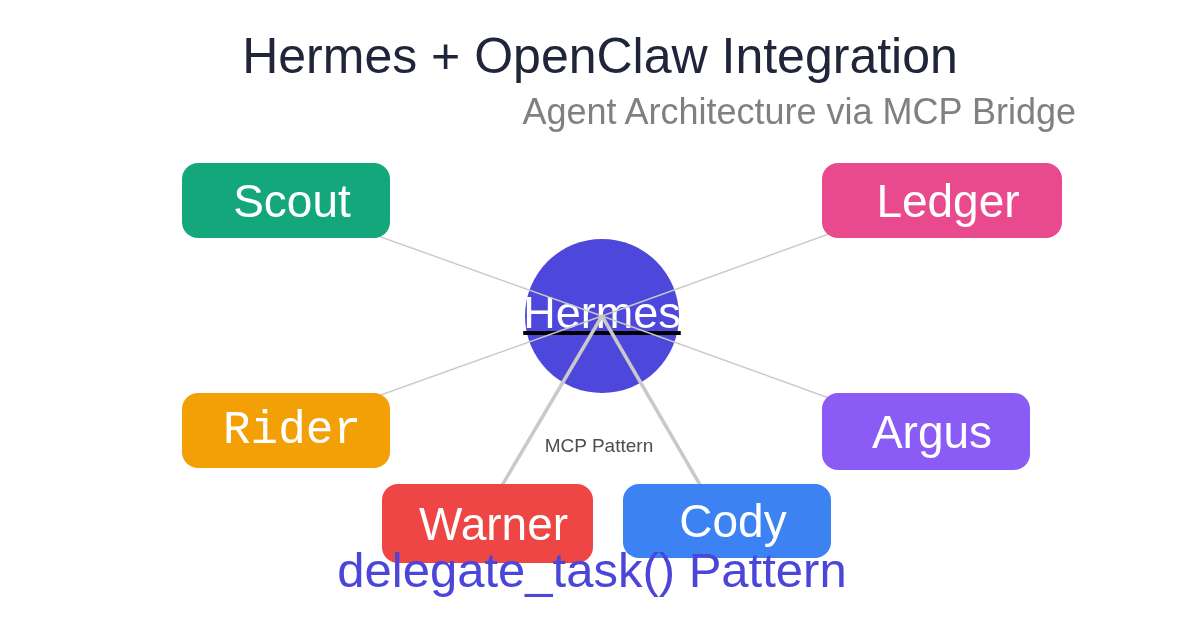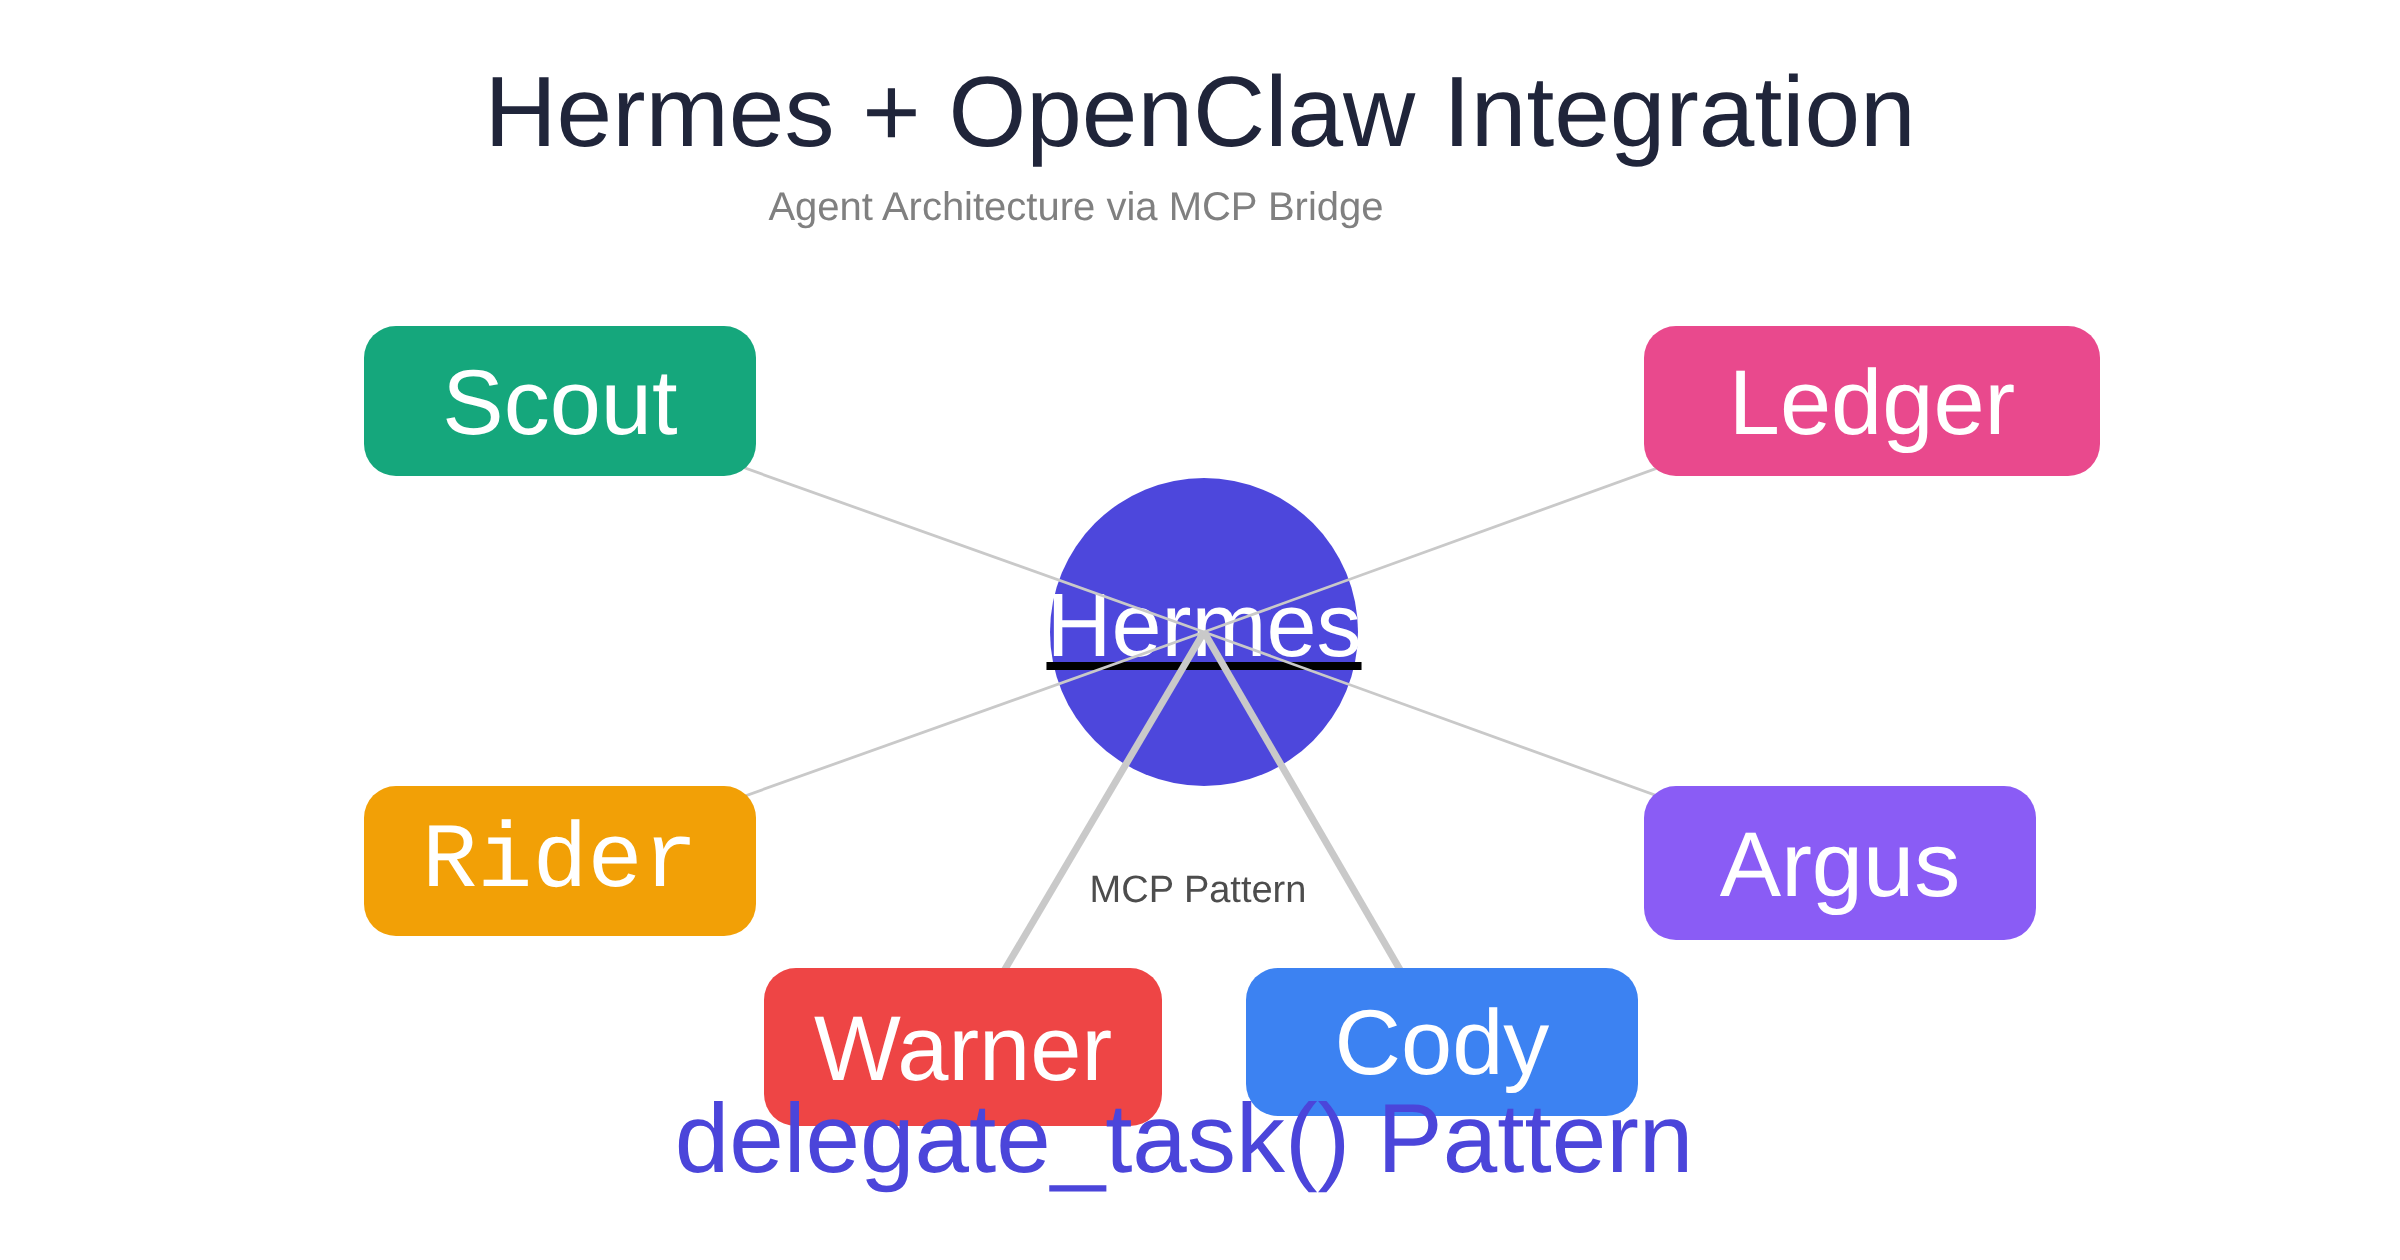--- a/index.html
+++ b/index.html
@@ -11,21 +11,21 @@
   }
   .canvas { position: absolute; inset: 0; }
 
   .title {
     position: absolute; top: 31px; left: 0; width: 1200px;
     text-align: center; font-size: 50px; line-height: 1;
     color: var(--c-title, #20253a); z-index: 6; white-space: nowrap;
   }
   .subtitle {
     position: absolute; top: 94px; left: 0; width: 1076px;
-    text-align: center; font-size: 20px; line-height: 1;
+    text-align: right; font-size: 36px; line-height: 1;
     color: var(--c-subtitle, #808080); z-index: 6; white-space: nowrap;
   }
 
   .hub {
     position: absolute; left: 525px; top: 239px;
     width: 154px; height: 154px; border-radius: 50%;
     display: flex; align-items: center; justify-content: center;
     background: #4d47dc; z-index: 2; text-decoration: underline;
   }
   .hub-label {
@@ -41,20 +41,21 @@
   .bridge-label {
     position: absolute; top: 436px; left: 0; width: 1198px;
     text-align: center; font-size: 19px; line-height: 1;
     color: var(--c-bridge_label, #4d4d4d); z-index: 5; white-space: nowrap;
   }
 
   .node {
     position: absolute; border-radius: 16px;
     display: flex; align-items: center; justify-content: center;
     z-index: 4;
+    padding-left: 12px;
   }
   .node-label { color: var(--c-node_text, #ffffff); font-size: 46px; white-space: nowrap; }
   .node-scout  { left: 182px; top: 163px; width: 196px; height: 75px; }
   .node-ledger { left: 822px; top: 163px; width: 228px; height: 75px; }
   .node-rider  { left: 182px; top: 393px; width: 196px; height: 75px; }
   .node-argus  { left: 822px; top: 393px; width: 196px; height: 77px; }
   .node-warner { left: 382px; top: 484px; width: 199px; height: 79px; }
   .node-cody   { left: 623px; top: 484px; width: 196px; height: 74px; }
 
   .footer {

